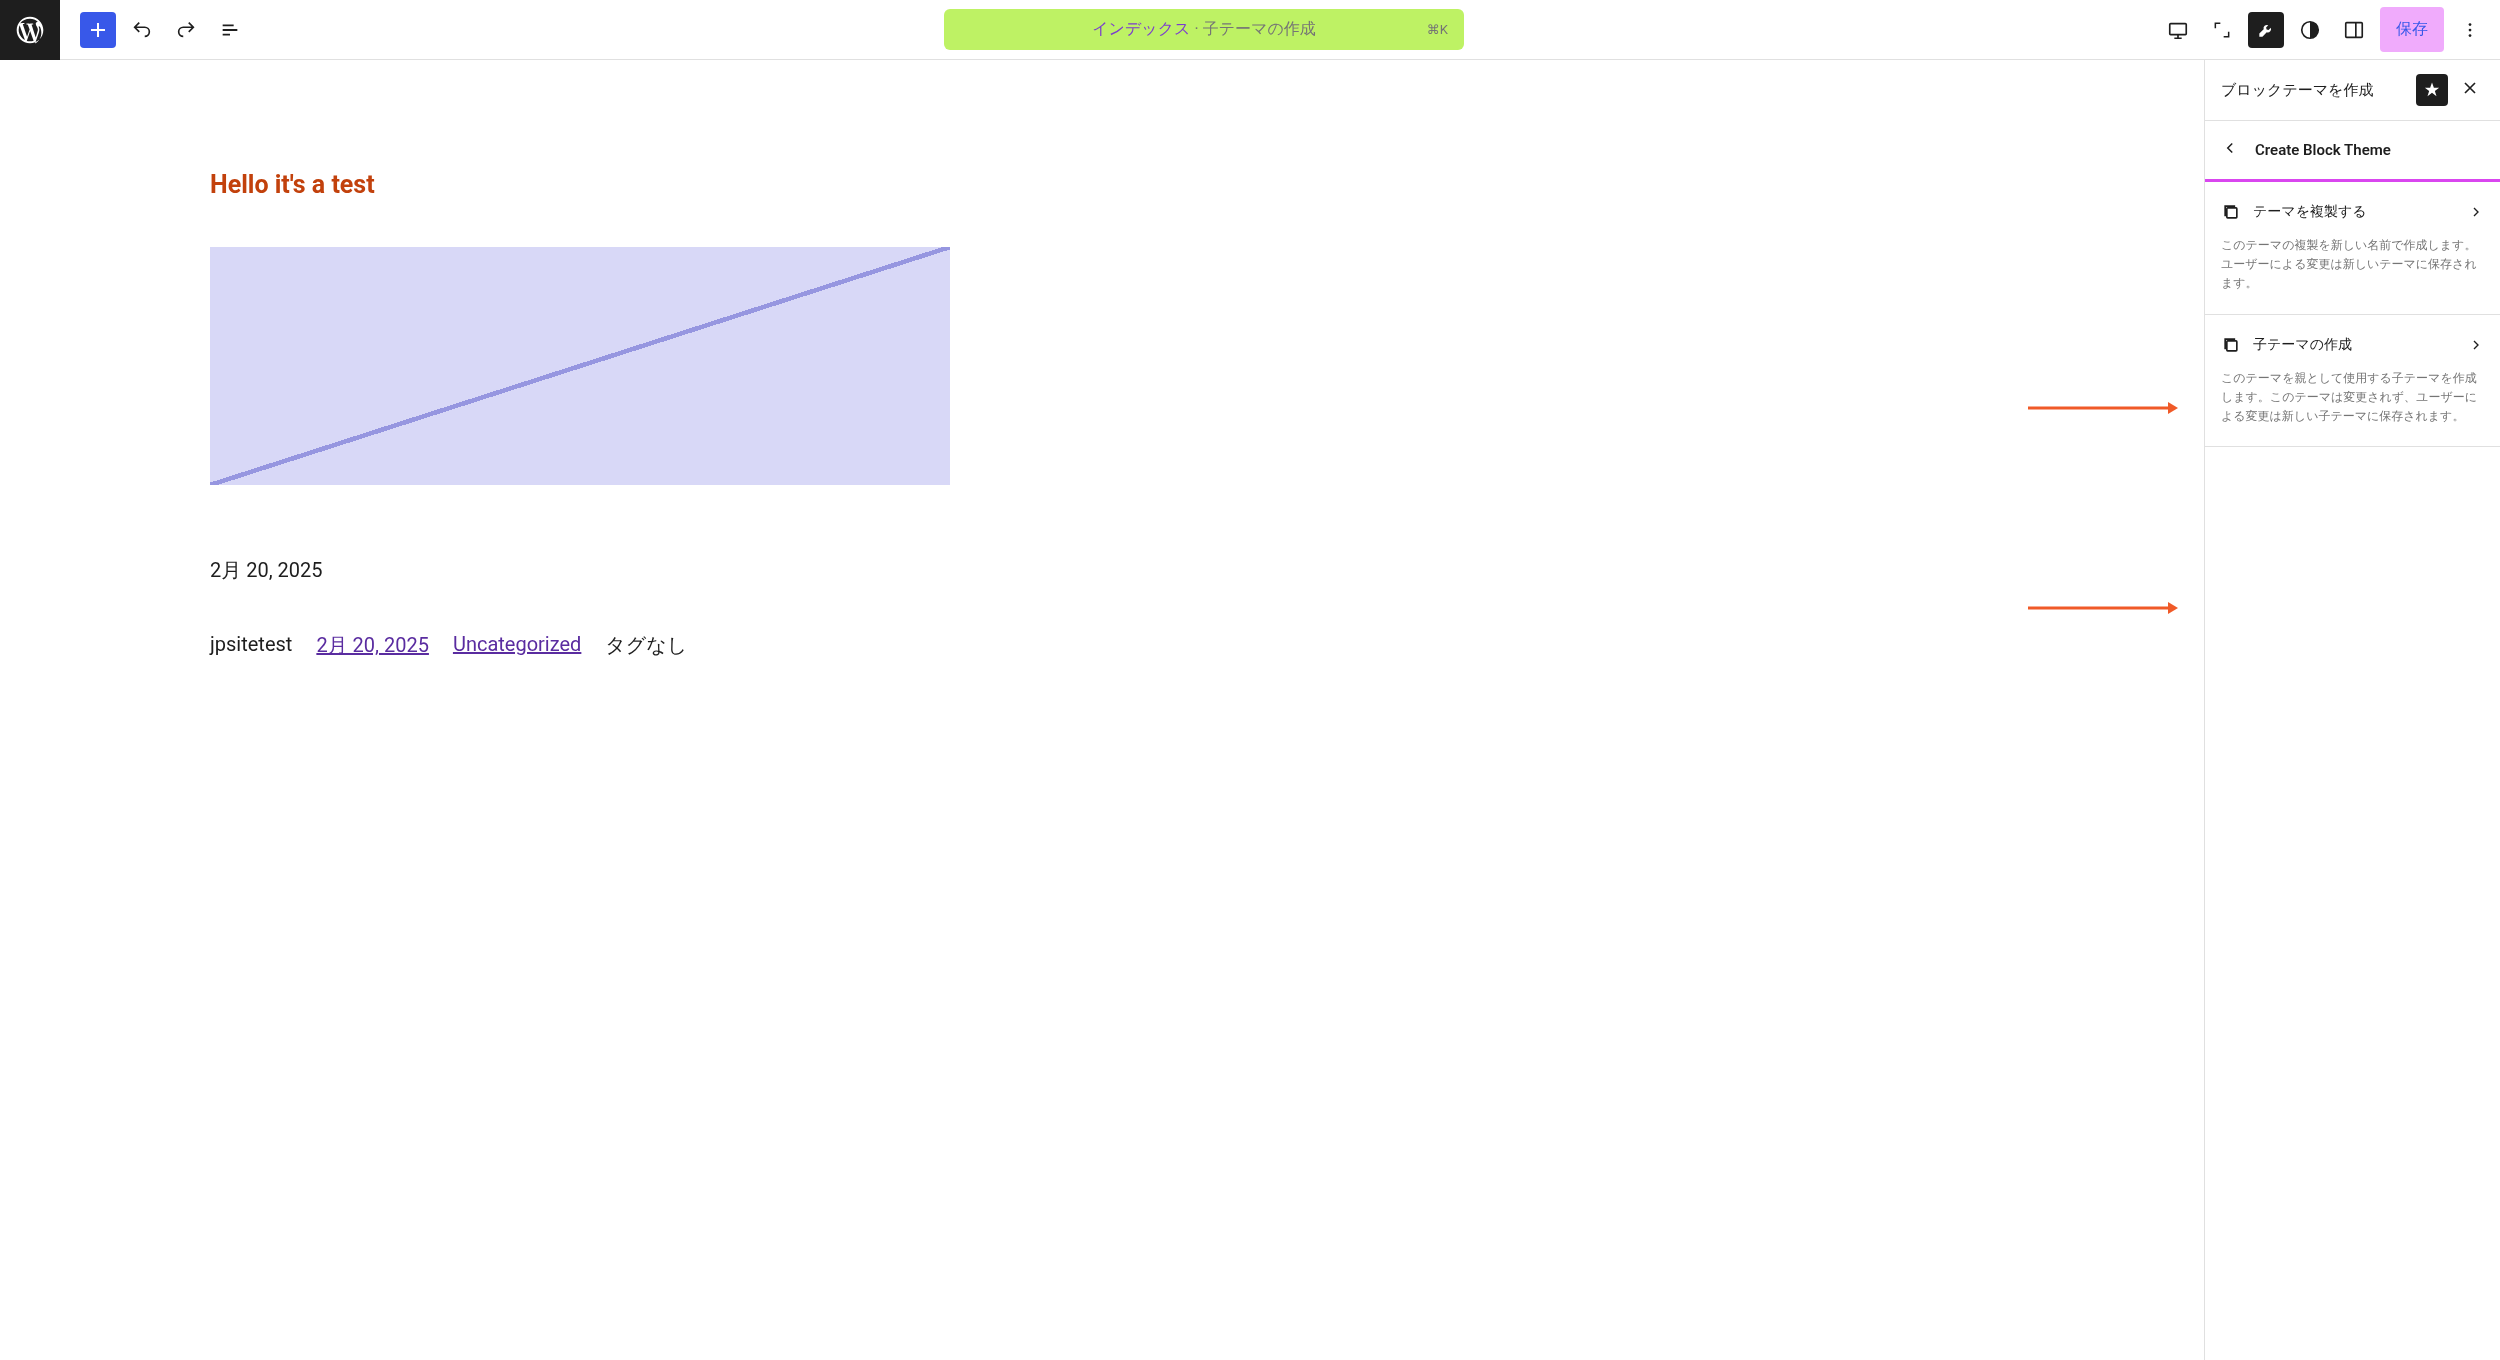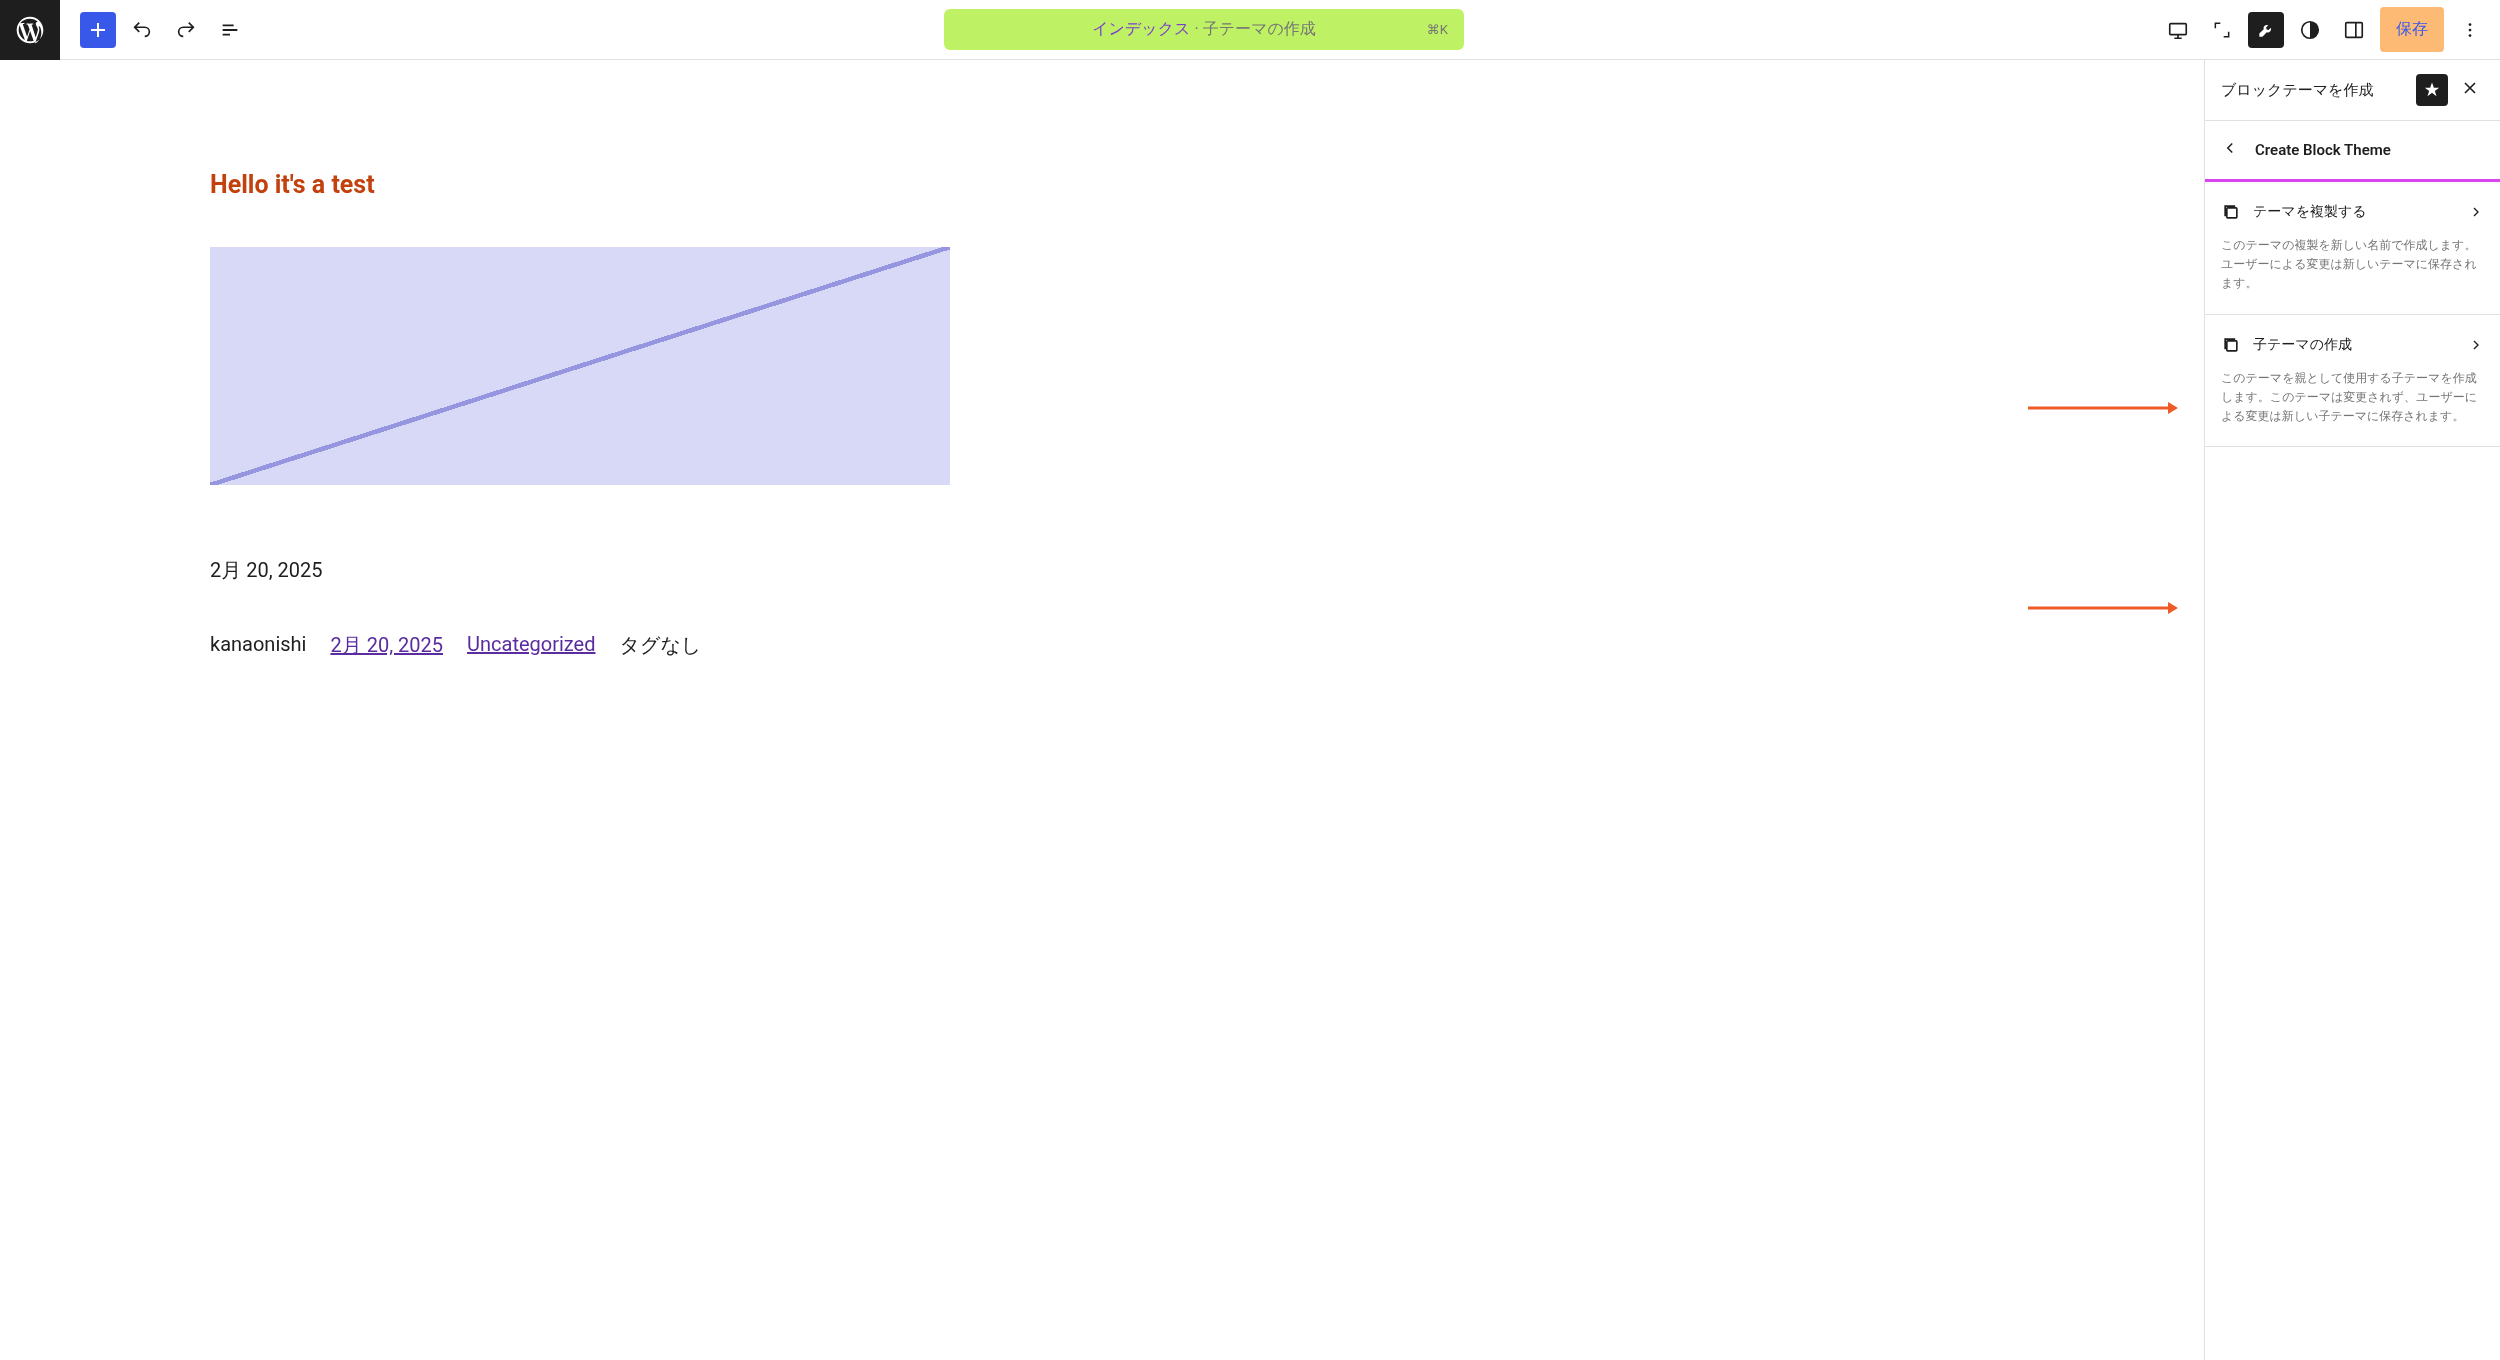--- a/index.html
+++ b/index.html
@@ -57,21 +57,21 @@
     .doc-title-link { color: #7b3cce; }
     .doc-title-sep { color: #757575; }
     .doc-shortcut { position: absolute; right: 16px; color: #757575; font-size: 13px; }
     .toolbar-right {
       display: flex;
       align-items: center;
       gap: 8px;
       padding-right: 12px;
     }
     .save-btn {
-      background: #fdba74;
+      background: #f0abfc;
       color: #3858e9;
       padding: 12px 16px;
       border-radius: 4px;
       font-weight: 500;
       cursor: pointer;
     }
     
     .main-wrap { display: flex; height: calc(100vh - 60px); }
     .canvas {
       flex: 1;
@@ -271,21 +271,21 @@
 </div>
 
 <div class="main-wrap">
   <div class="canvas">
 
     <div class="post-area">
       <div class="post-title">Hello it's a test</div>
       <div class="image-placeholder"></div>
       <div class="post-date">2月 20, 2025</div>
       <div class="post-meta">
-        <span>kanaonishi</span>
+        <span>jpsitetest</span>
         <span class="link">2月 20, 2025</span>
         <span class="link">Uncategorized</span>
         <span>タグなし</span>
       </div>
     </div>
 
     <div class="arrow arrow-1">
       <svg viewBox="0 0 150 14">
           <line x1="0" y1="7" x2="140" y2="7" stroke="#f05a28" stroke-width="3"></line>
           <polygon points="140,1 150,7 140,13" fill="#f05a28"></polygon>

